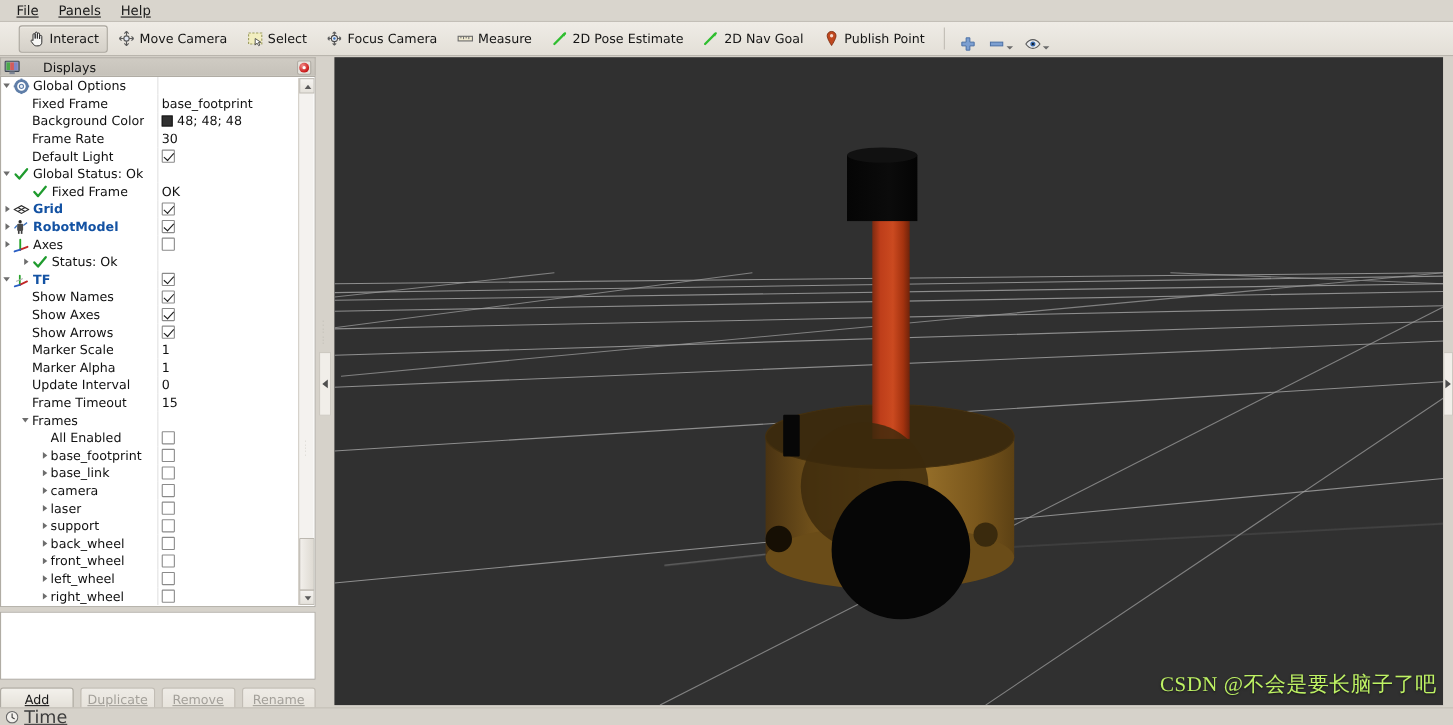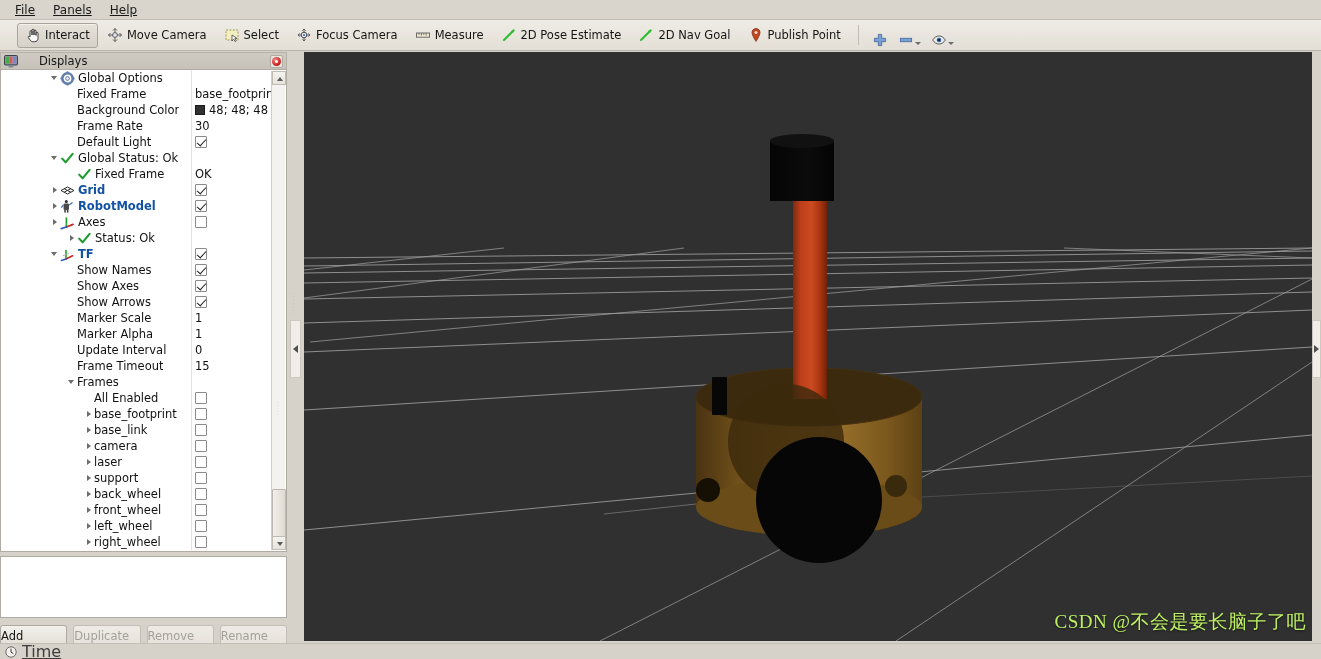--- a/index.html
+++ b/index.html
@@ -87,21 +87,21 @@
   .tree-wrap {
     position: relative; height: 483px;
     background: #ffffff; border: 1px solid #b0aca4;
     overflow: hidden;
   }
   .tree { position: absolute; left: 0; top: 0; right: 15px; bottom: 0; overflow: hidden; }
   .row {
     display: flex; align-items: center; height: 16px; width: 100%;
     font-size: 11.5px; color: #111; white-space: nowrap;
   }
-  .col-name { display: flex; align-items: center; width: 142px; flex: 0 0 142px; height: 16px; overflow:hidden;margin-left:48px;}
+  .col-name { display: flex; align-items: center; width: 142px; flex: 0 0 142px; height: 16px; overflow:hidden;}
   .col-val {
     flex: 1; height: 16px; display: flex; align-items: center;
     border-left: 1px solid #e2e2e2; padding-left: 3px; overflow: hidden;
   }
   .twisty {
     width: 11px; height: 16px; flex: 0 0 11px; position: relative;
   }
   .twisty.closed::before {
     content:""; position:absolute; left:4px; top:5px;
     border-left: 4px solid #6d6d6d;
@@ -160,21 +160,21 @@
   .dock-empty {
     height: 62px; background: #fff; border: 1px solid #b0aca4; margin-top: 4px;
   }
   .dock-btns {
     height: 26px; display: flex; align-items: center; gap: 6px; margin-top: 5px;
   }
   .dbtn {
     flex: 1; height: 22px; font-size: 11.5px; color: #161616;
     background: linear-gradient(#f3f1ec, #e2ded6);
     border: 1px solid #aeaaa2; border-radius: 3px;
-    display:flex; align-items:center; justify-content:flex-start;
+    display:flex; align-items:center; justify-content:center;text-decoration:underline;
   }
   .dbtn.disabled { color: #a3a09a; background: linear-gradient(#eeebe6,#e6e2da); border-color:#c2bdb5; }
 
   
   .splitter {
     position: absolute; left: 288px; top: 52px; width: 16px; height: 589px;
     background: #d6d2ca;
   }
   .sp-handle {
     position:absolute; left: 2px; top: 268px; width: 11px; height: 58px;

